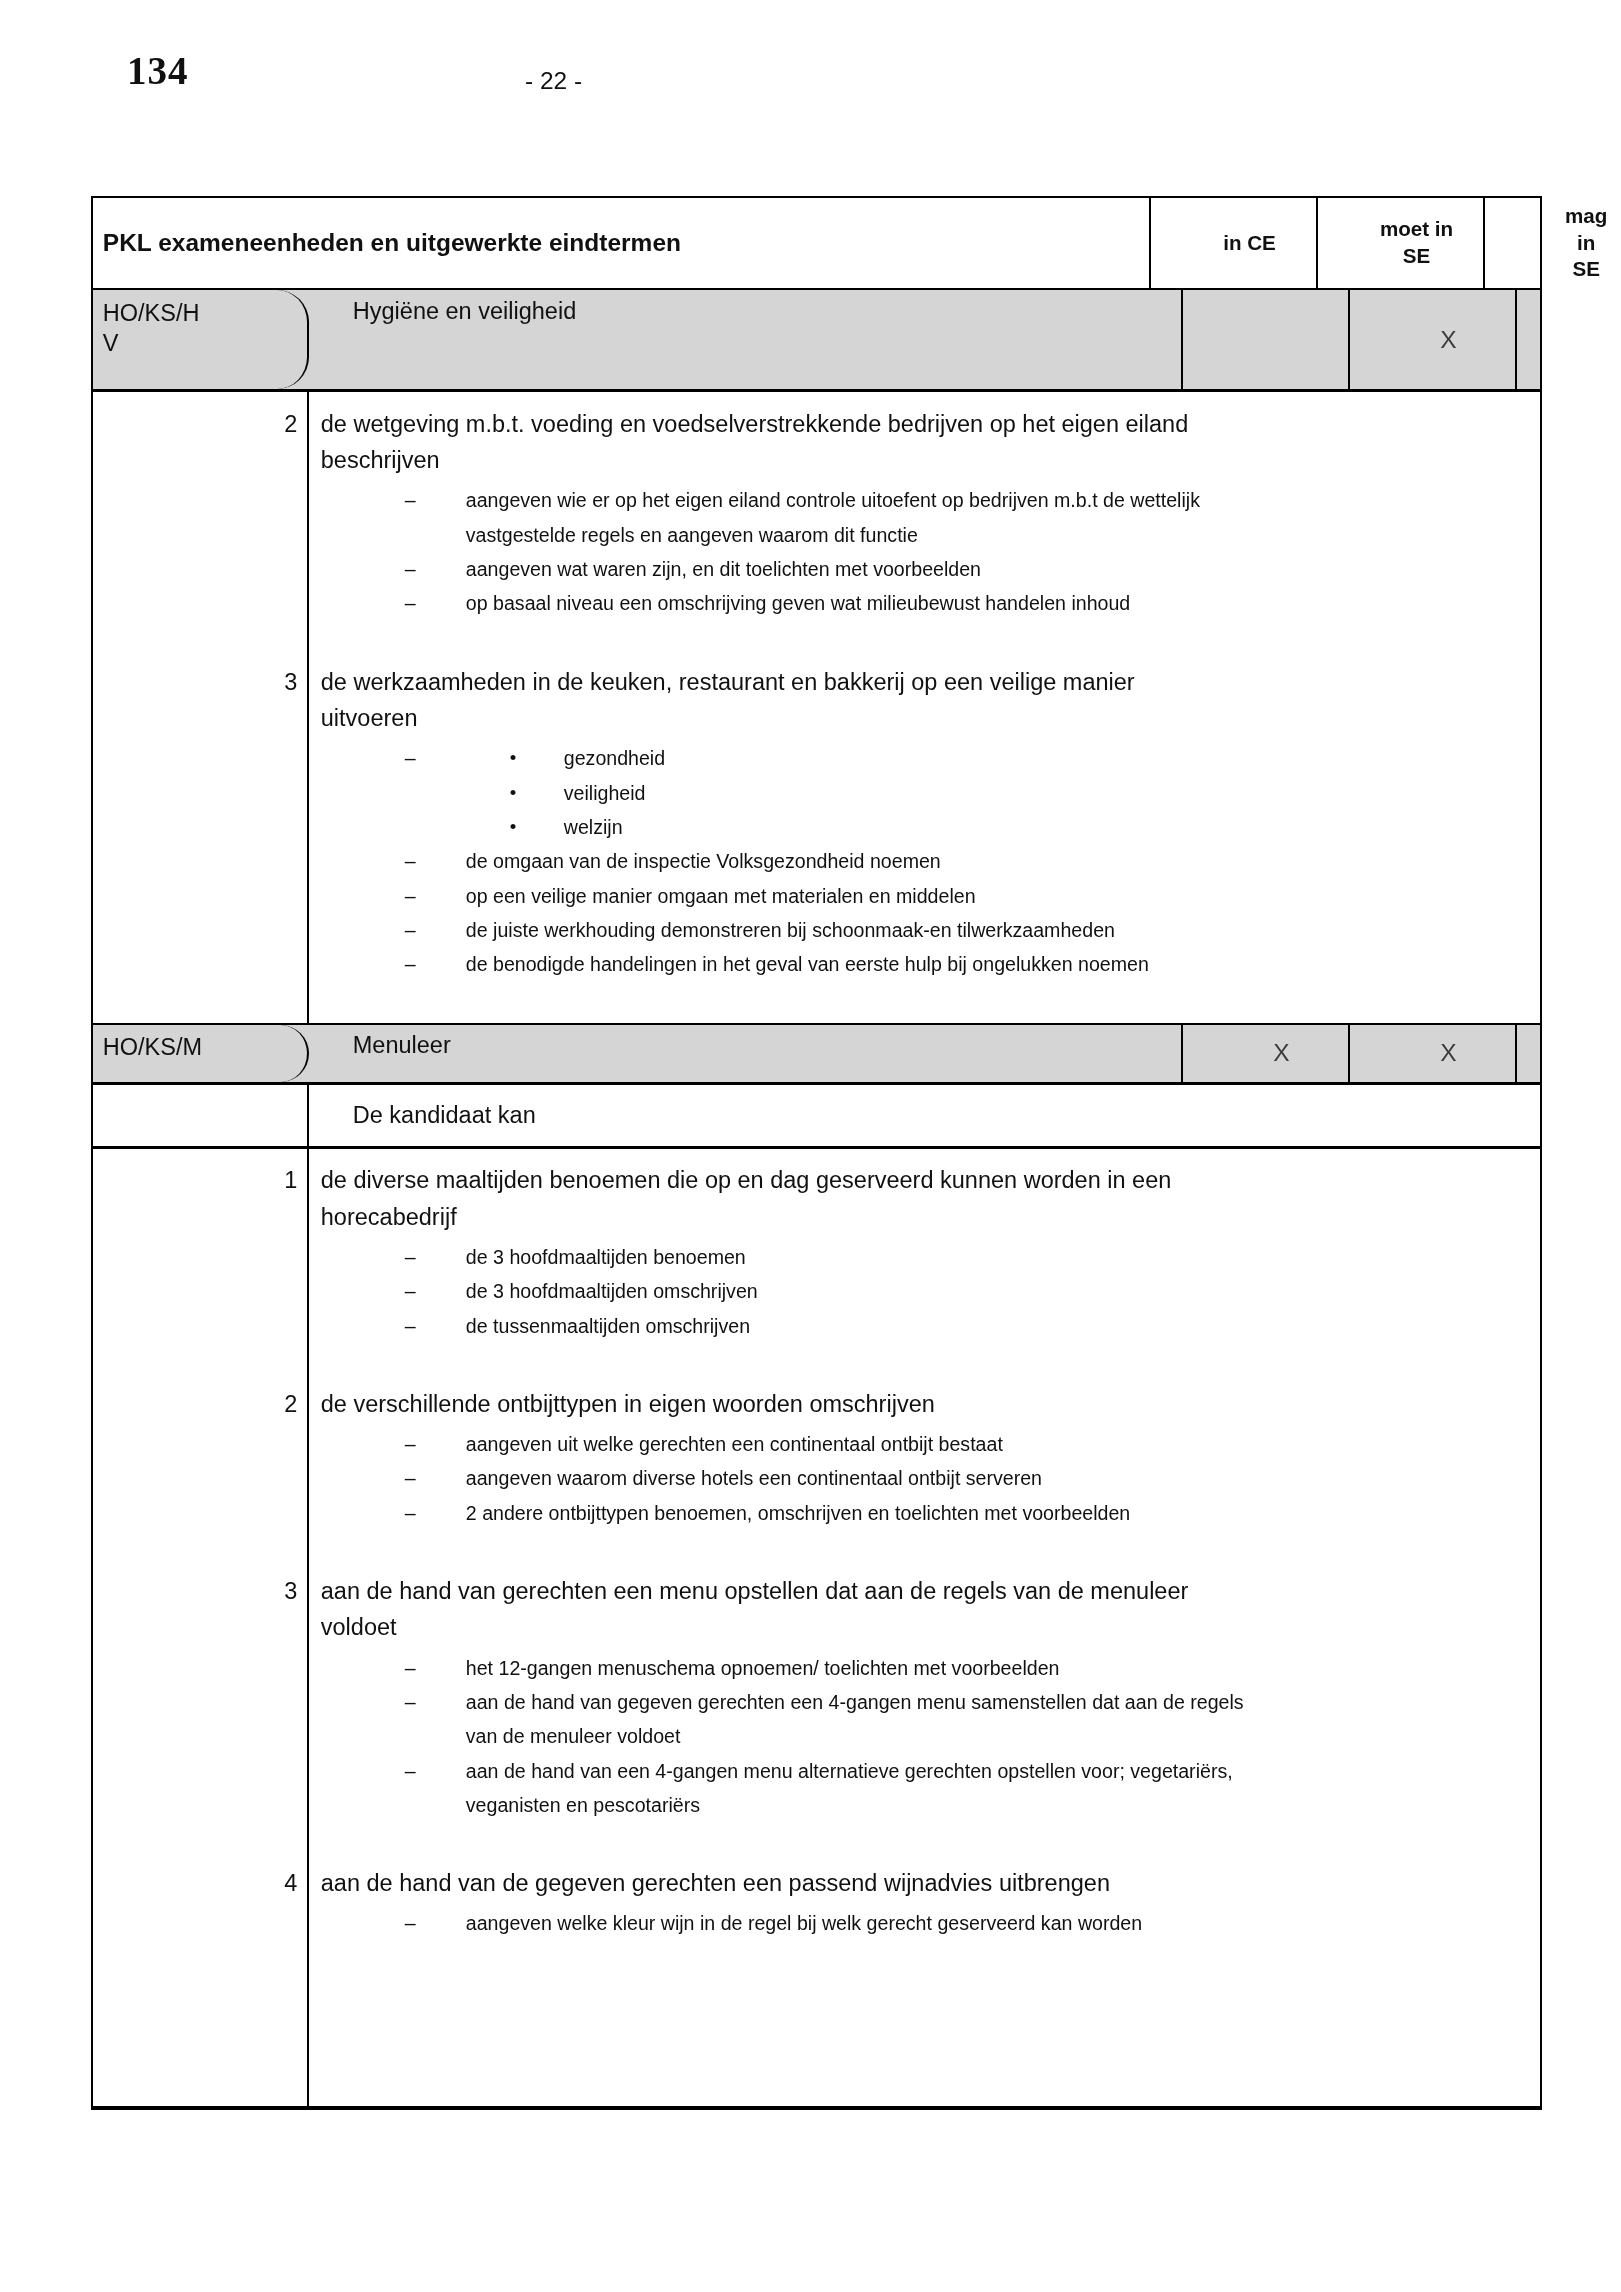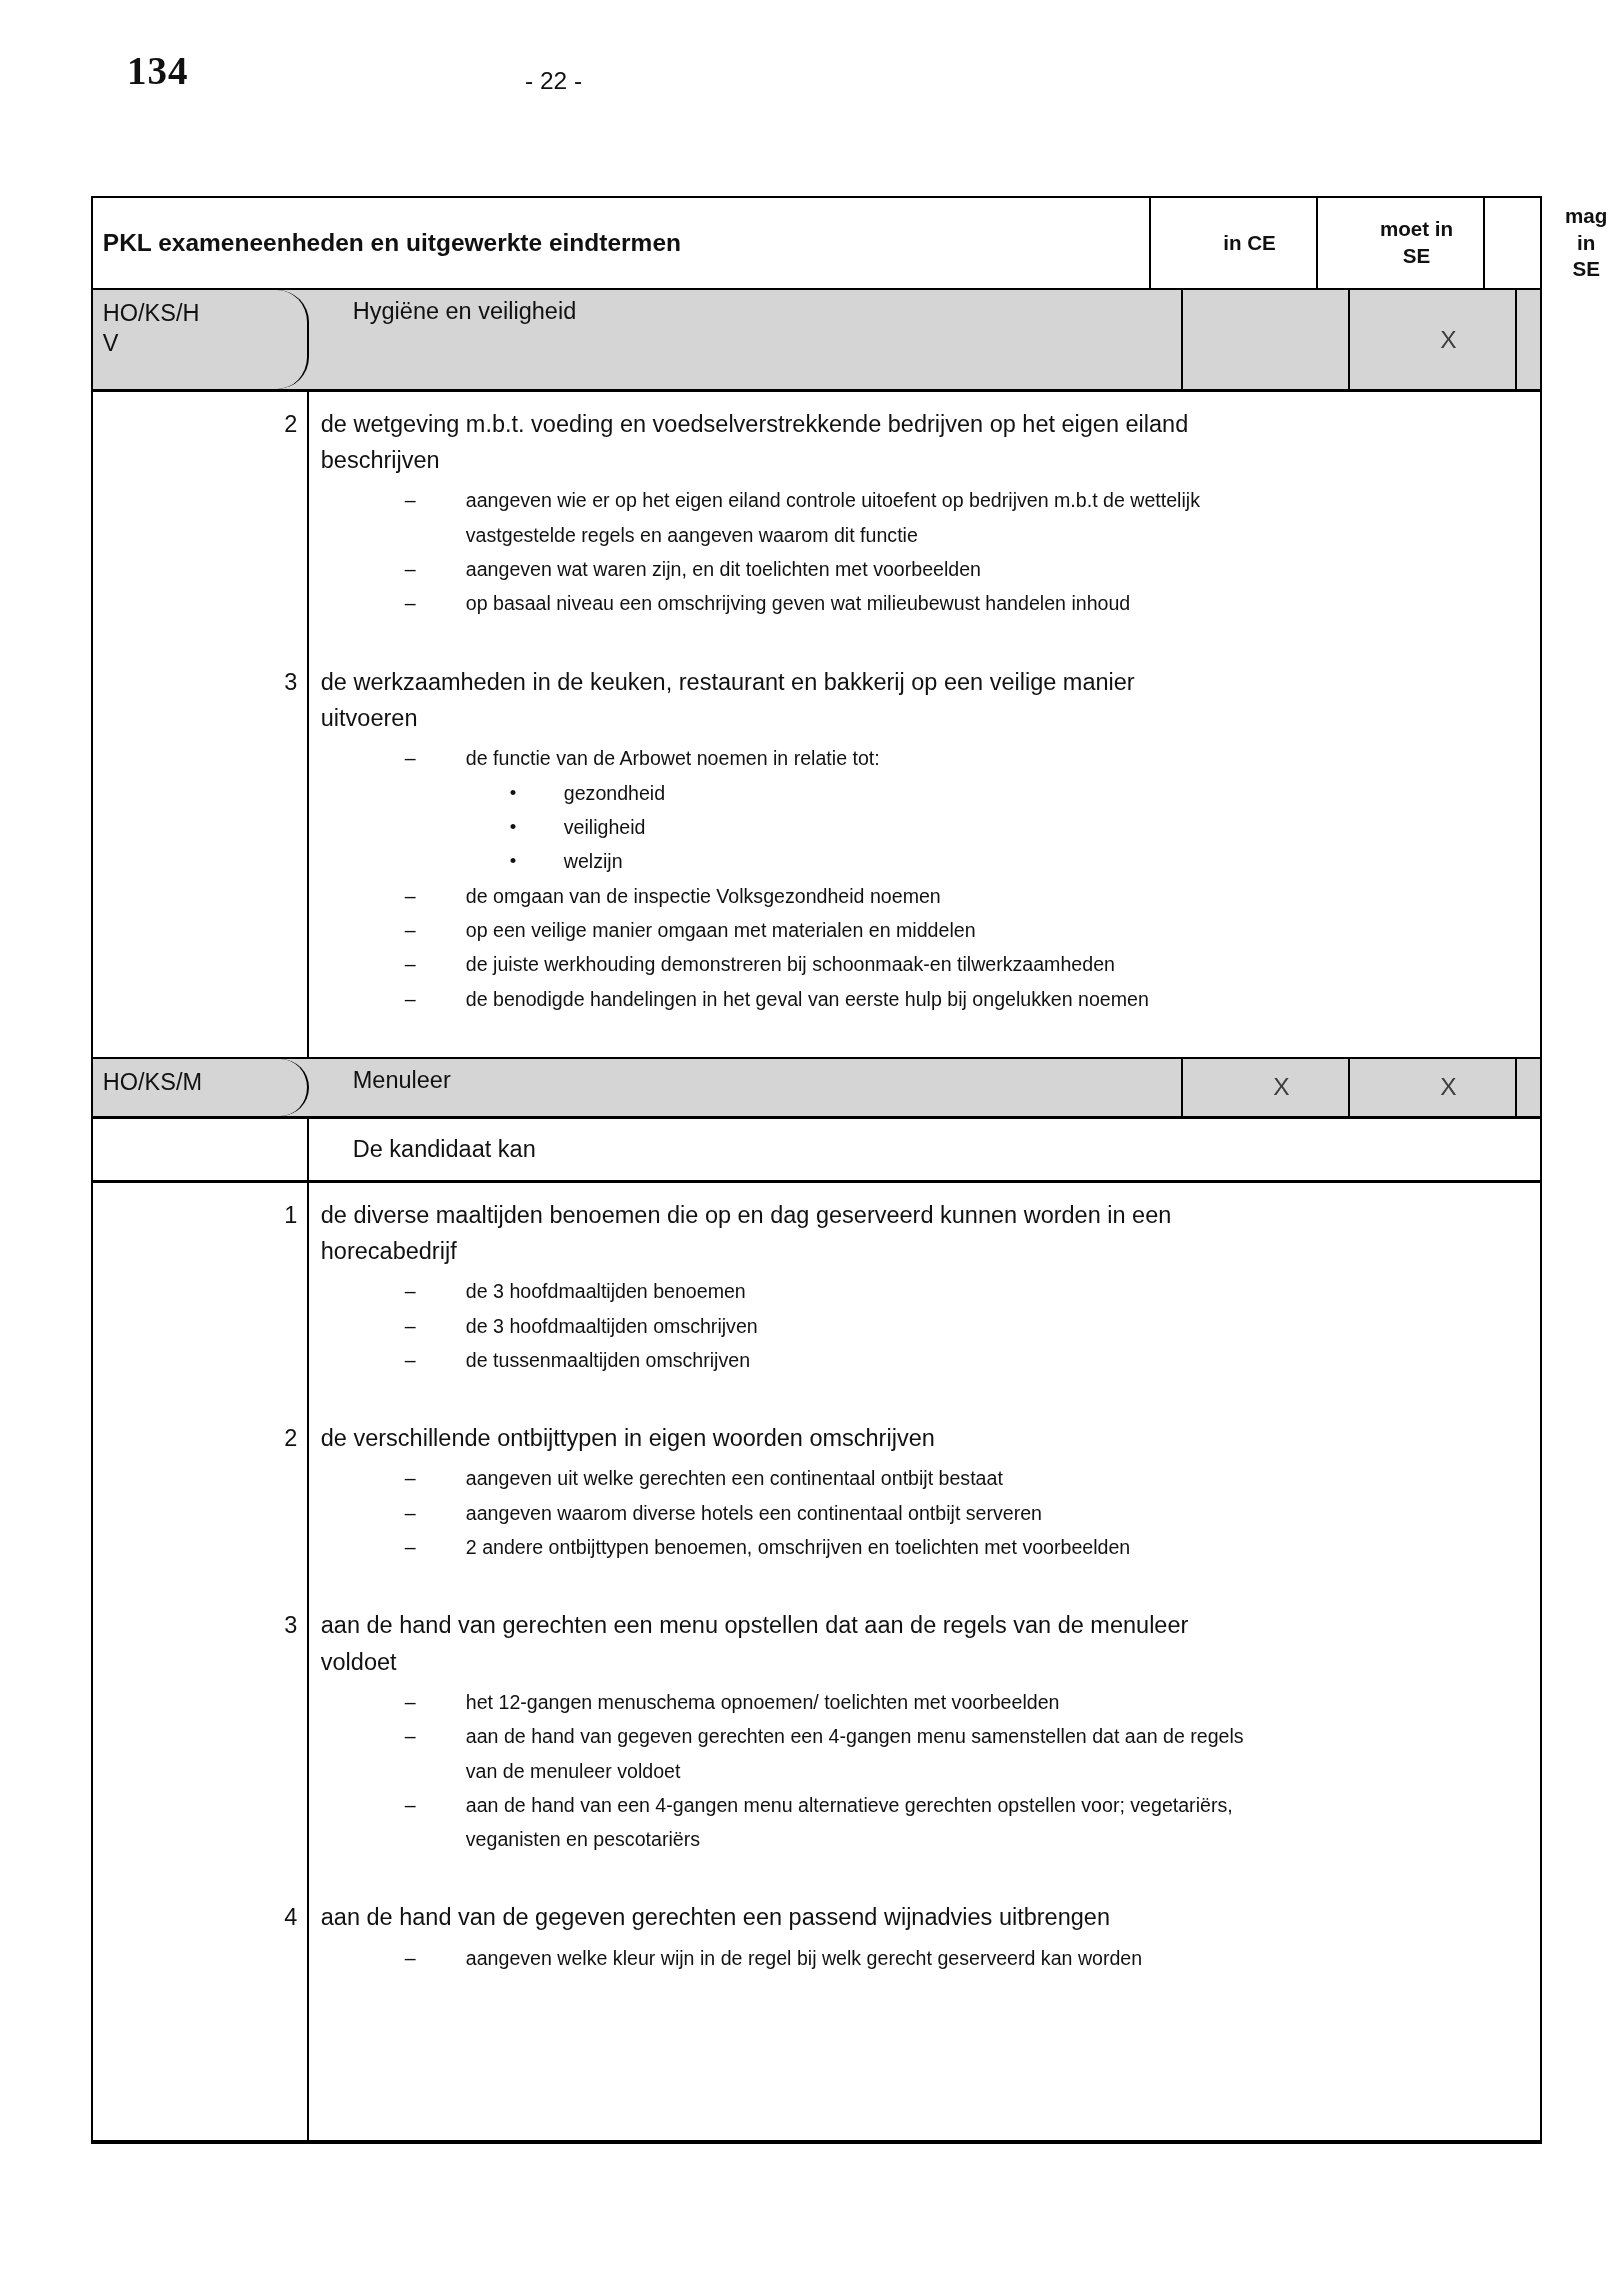--- a/index.html
+++ b/index.html
@@ -139,21 +139,20 @@
               </div>
               <div class="item">
                 <div class="i-num">3</div>
                 <div class="i-body">
                   <div class="i-title">de werkzaamheden in de keuken, restaurant en bakkerij op een veilige manier
 uitvoeren</div>
                   <div class="i-bullets">
                     <div class="bullet">
                       <span class="dash">–</span>
                       <div class="b-col">
-                        <div class="b-text">de functie van de Arbowet noemen in relatie tot:</div>
                         <div class="sub">
                           <span class="dot">•</span>
                           <span class="s-text">gezondheid</span>
                         </div>
                         <div class="sub">
                           <span class="dot">•</span>
                           <span class="s-text">veiligheid</span>
                         </div>
                         <div class="sub">
                           <span class="dot">•</span>

